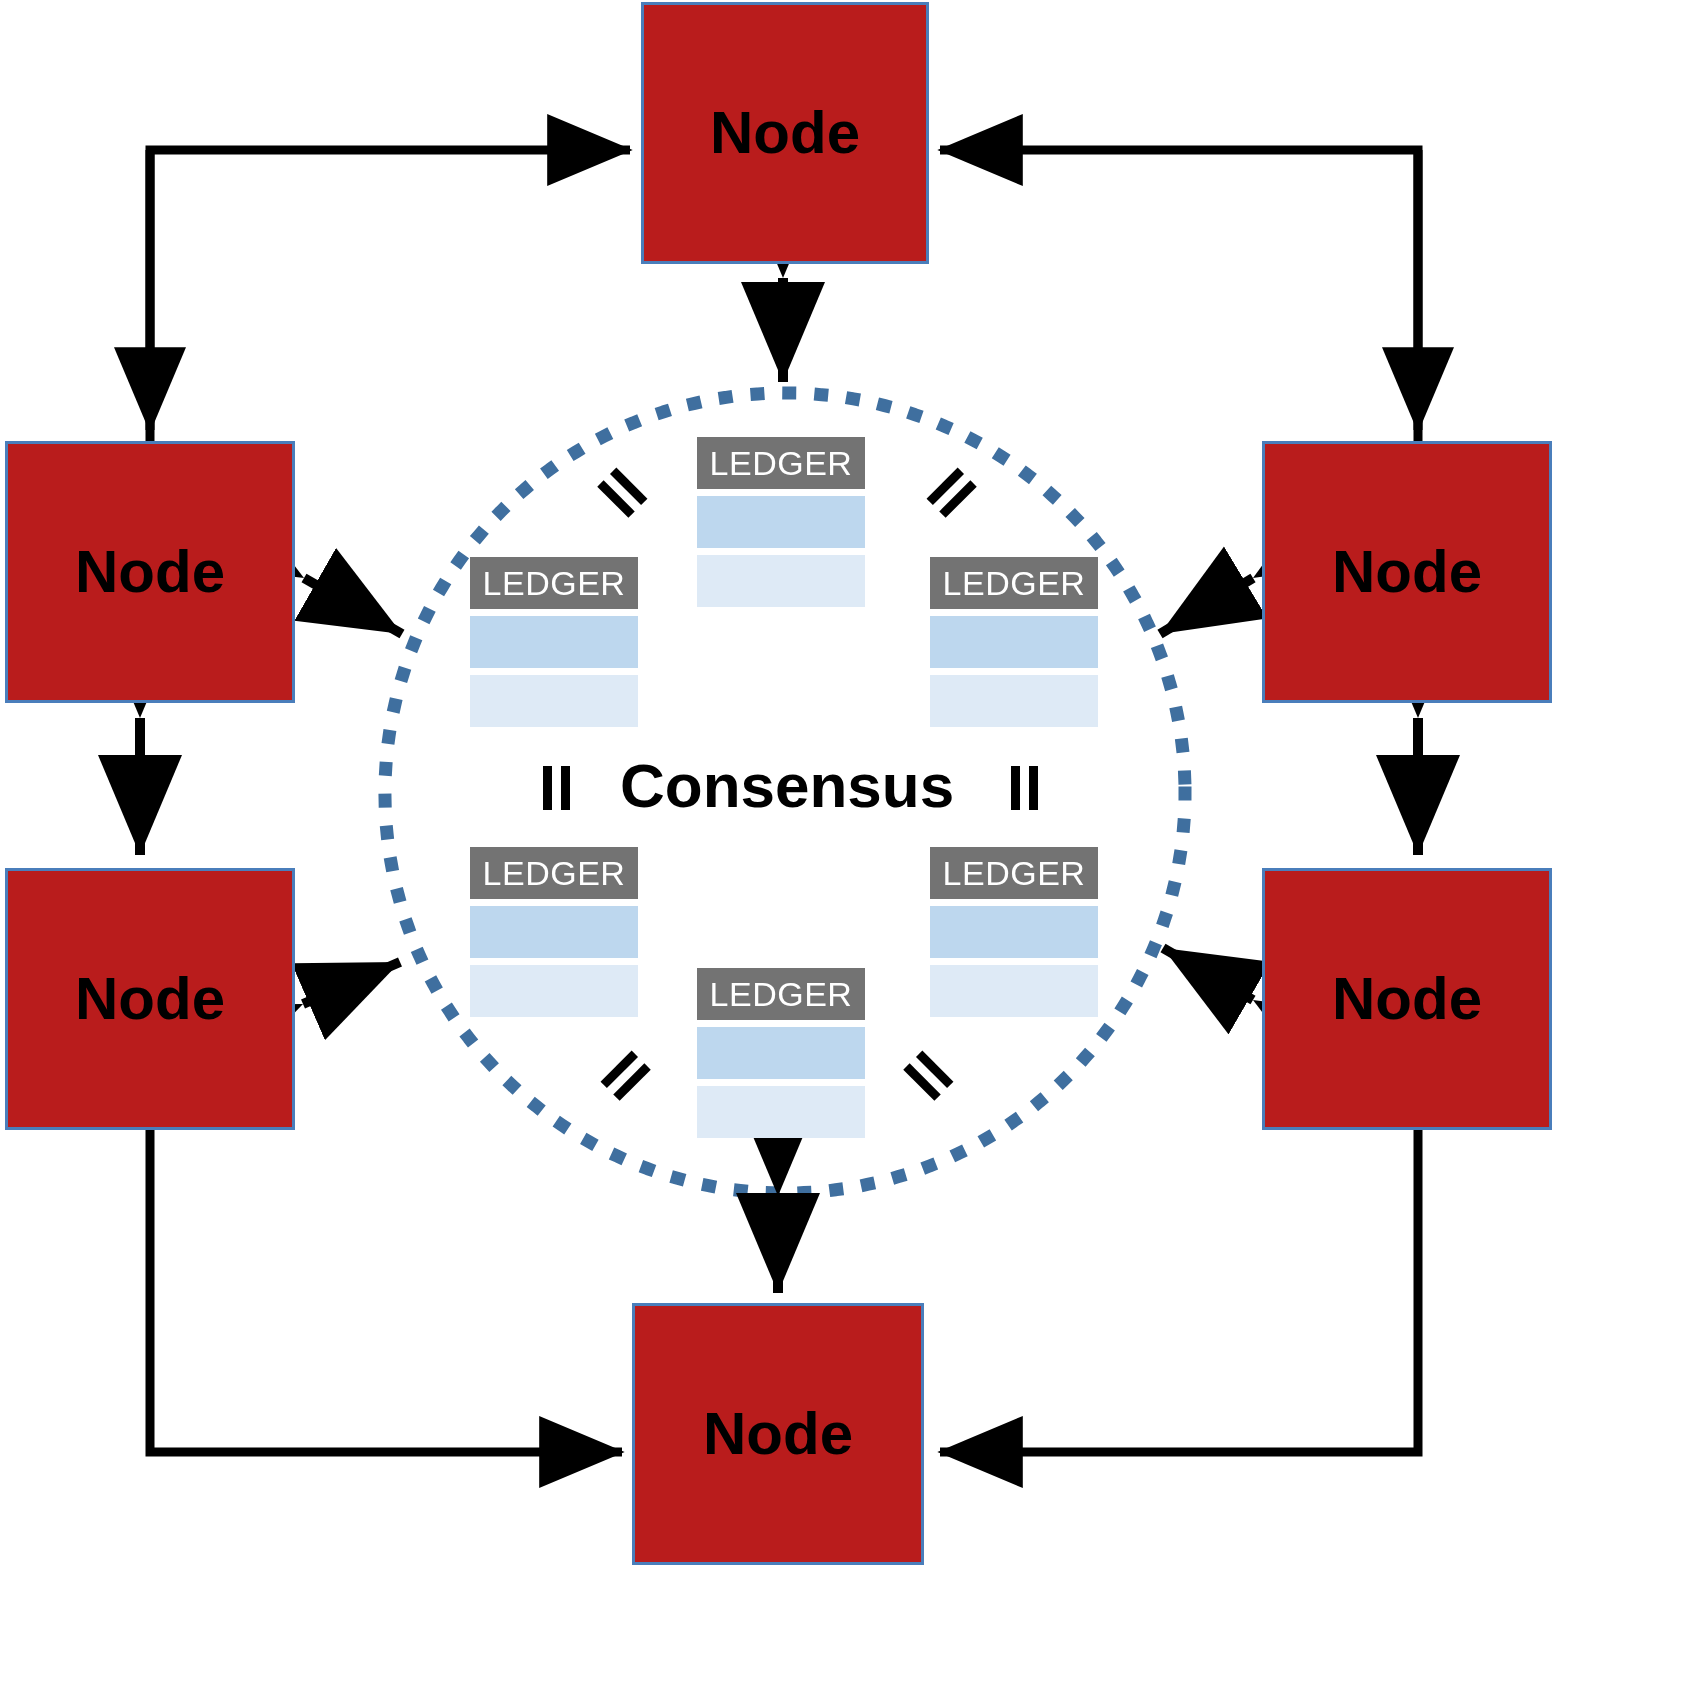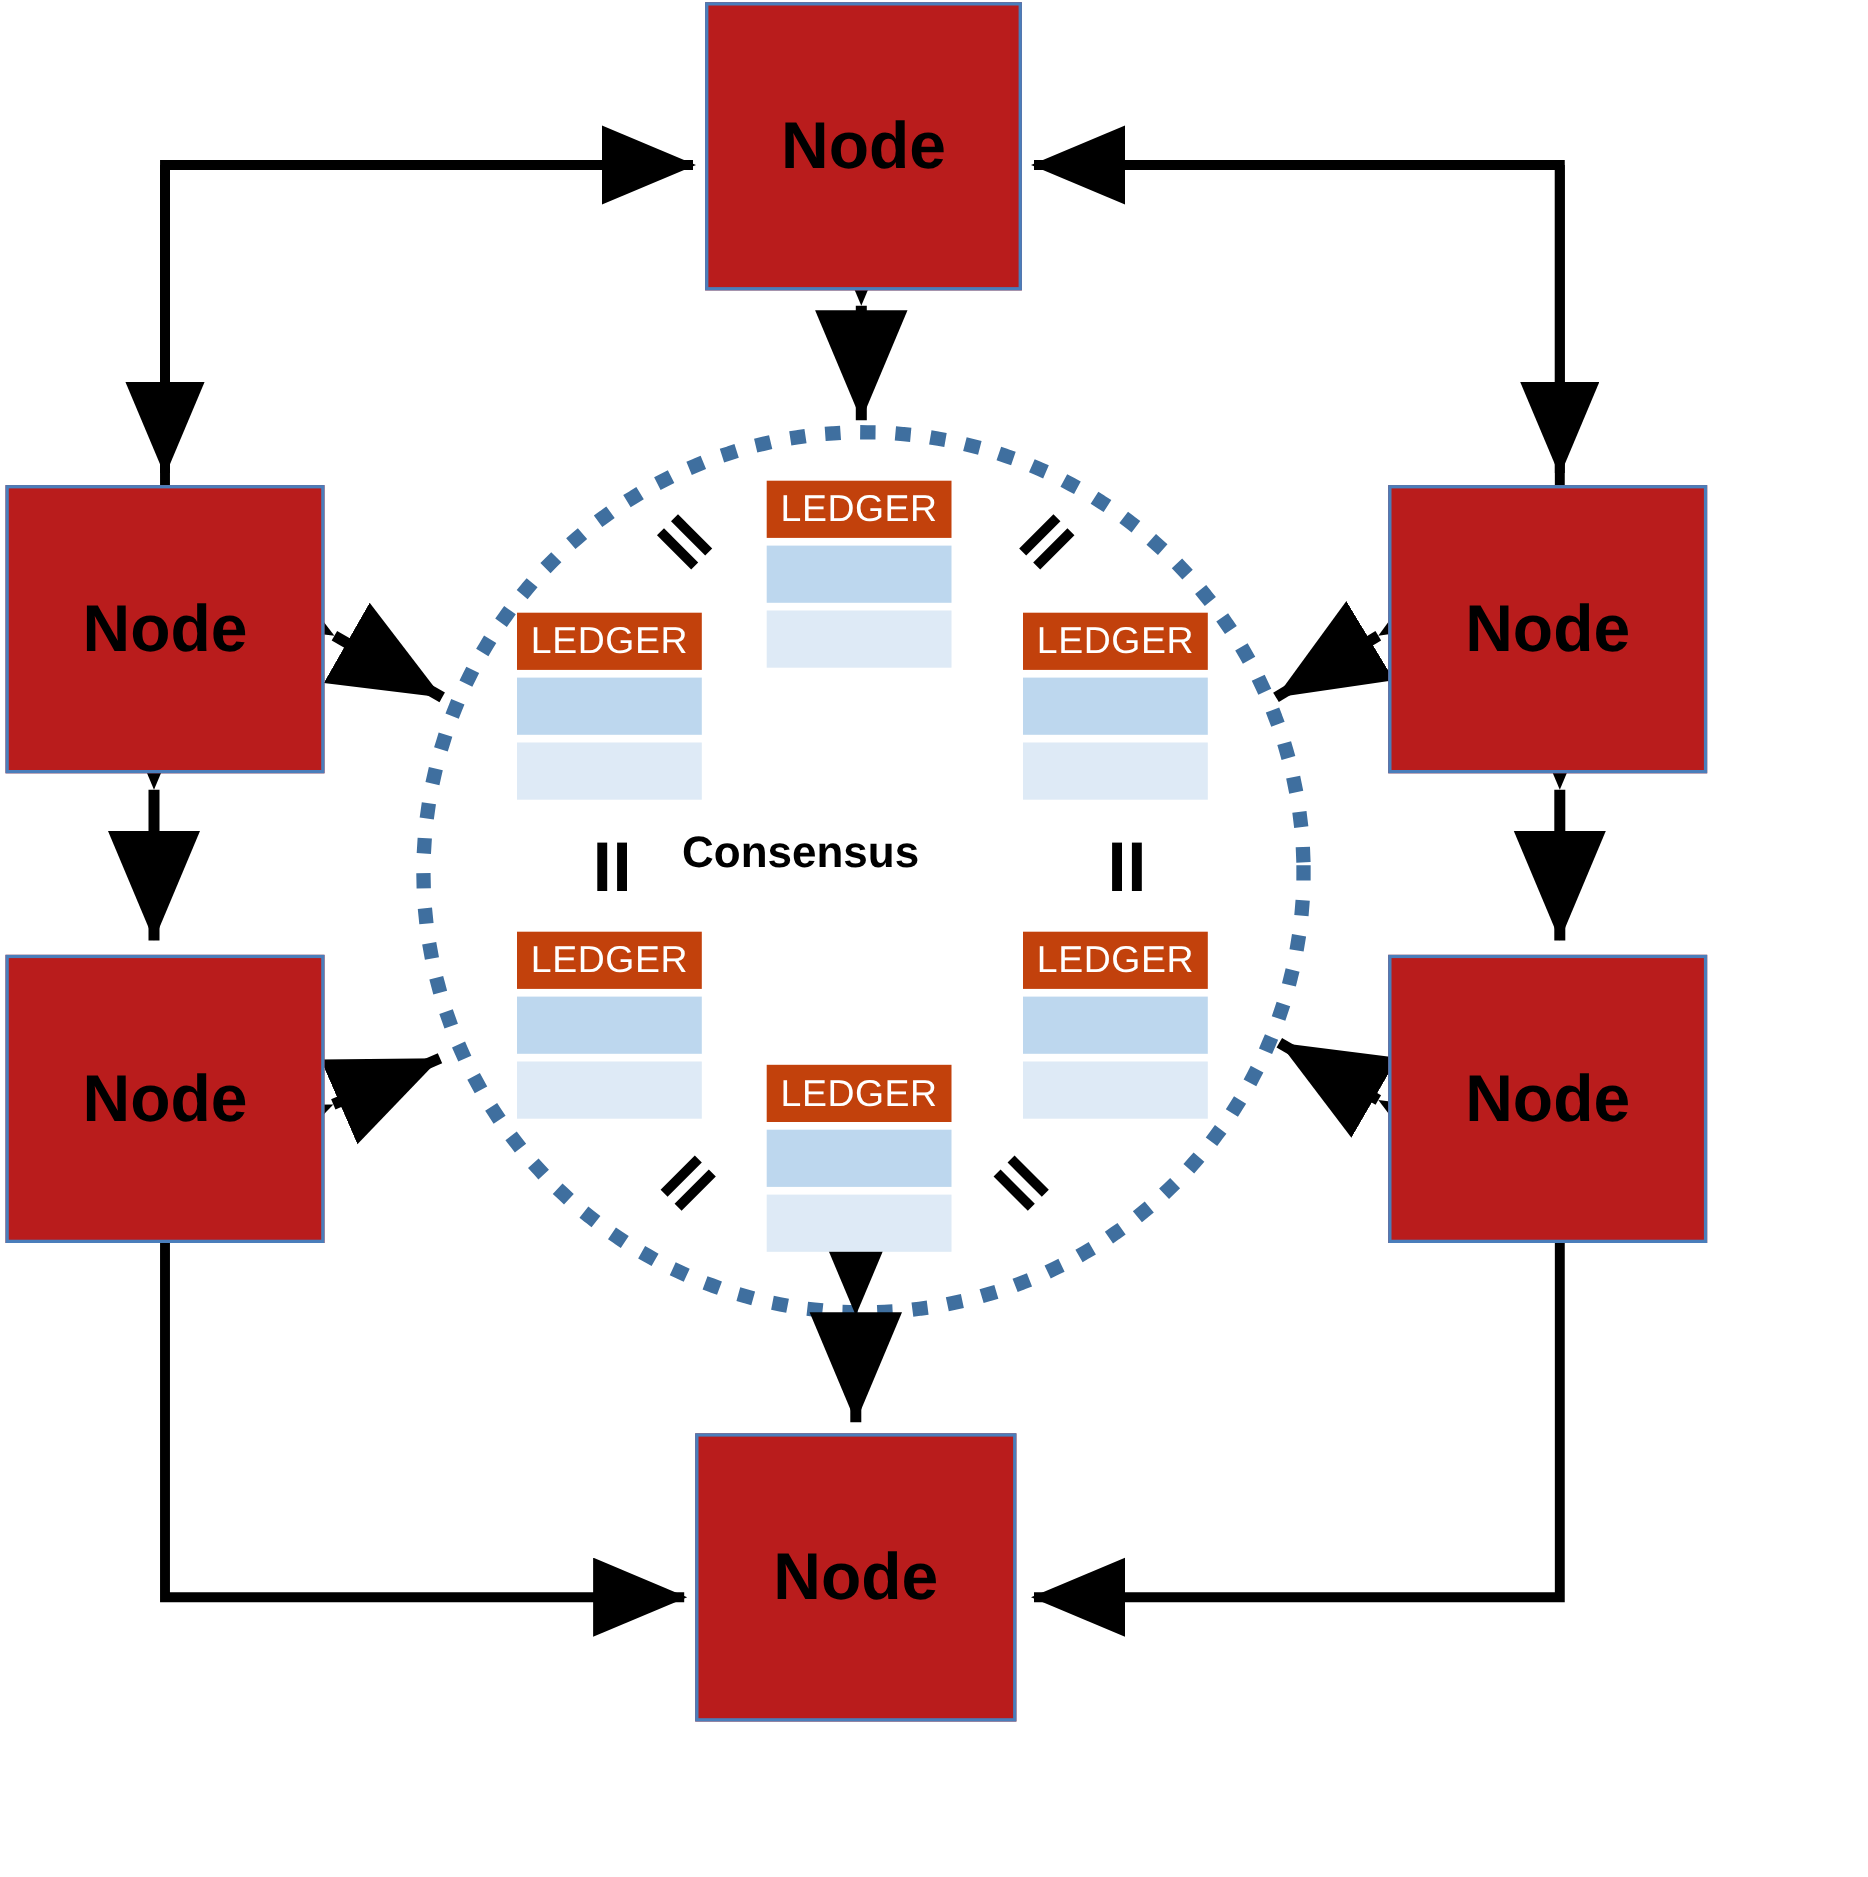--- a/index.html
+++ b/index.html
@@ -8,34 +8,34 @@
   #stage{position:absolute;left:0;top:0;width:1698px;height:1706px;}
   svg.layer{position:absolute;left:0;top:0;width:1698px;height:1706px;}
 
   .node-box{position:absolute;box-sizing:border-box;
             background:#b91c1c;border:3px solid #4a7ebb;
             display:flex;align-items:center;justify-content:center;}
   .node-label{font-size:60px;font-weight:bold;color:#000000;line-height:1;
               font-family:"Liberation Sans","DejaVu Sans",sans-serif;}
 
   .ledger{position:absolute;width:168px;}
-  .ledger .hdr{height:52px;background:#c2410c;color:#ffffff;
+  .ledger .hdr{height:52px;background:#737373;color:#ffffff;
                font-size:34px;display:flex;align-items:center;
                justify-content:center;letter-spacing:0.5px;
                font-family:"Liberation Sans","DejaVu Sans",sans-serif;}
   .ledger .r1{height:52px;background:#bdd7ee;margin-top:7px;}
   .ledger .r2{height:52px;background:#deeaf6;margin-top:7px;}
 
   .eq{position:absolute;width:44px;height:36px;}
   .eq i{display:block;position:absolute;left:0;width:44px;height:9px;
         background:#000000;}
   .eq i.a{top:4px;}
   .eq i.b{top:22px;}
 
-  .consensus{position:absolute;font-size:40px;font-weight:bold;color:#000;
+  .consensus{position:absolute;font-size:62px;font-weight:bold;color:#000;
              white-space:nowrap;line-height:1;
              font-family:"Liberation Sans","DejaVu Sans",sans-serif;}
 </style>
 </head>
 <body>
 
 <div id="stage">
 
   <svg class="layer" viewBox="0 0 1698 1706">
     <defs>

